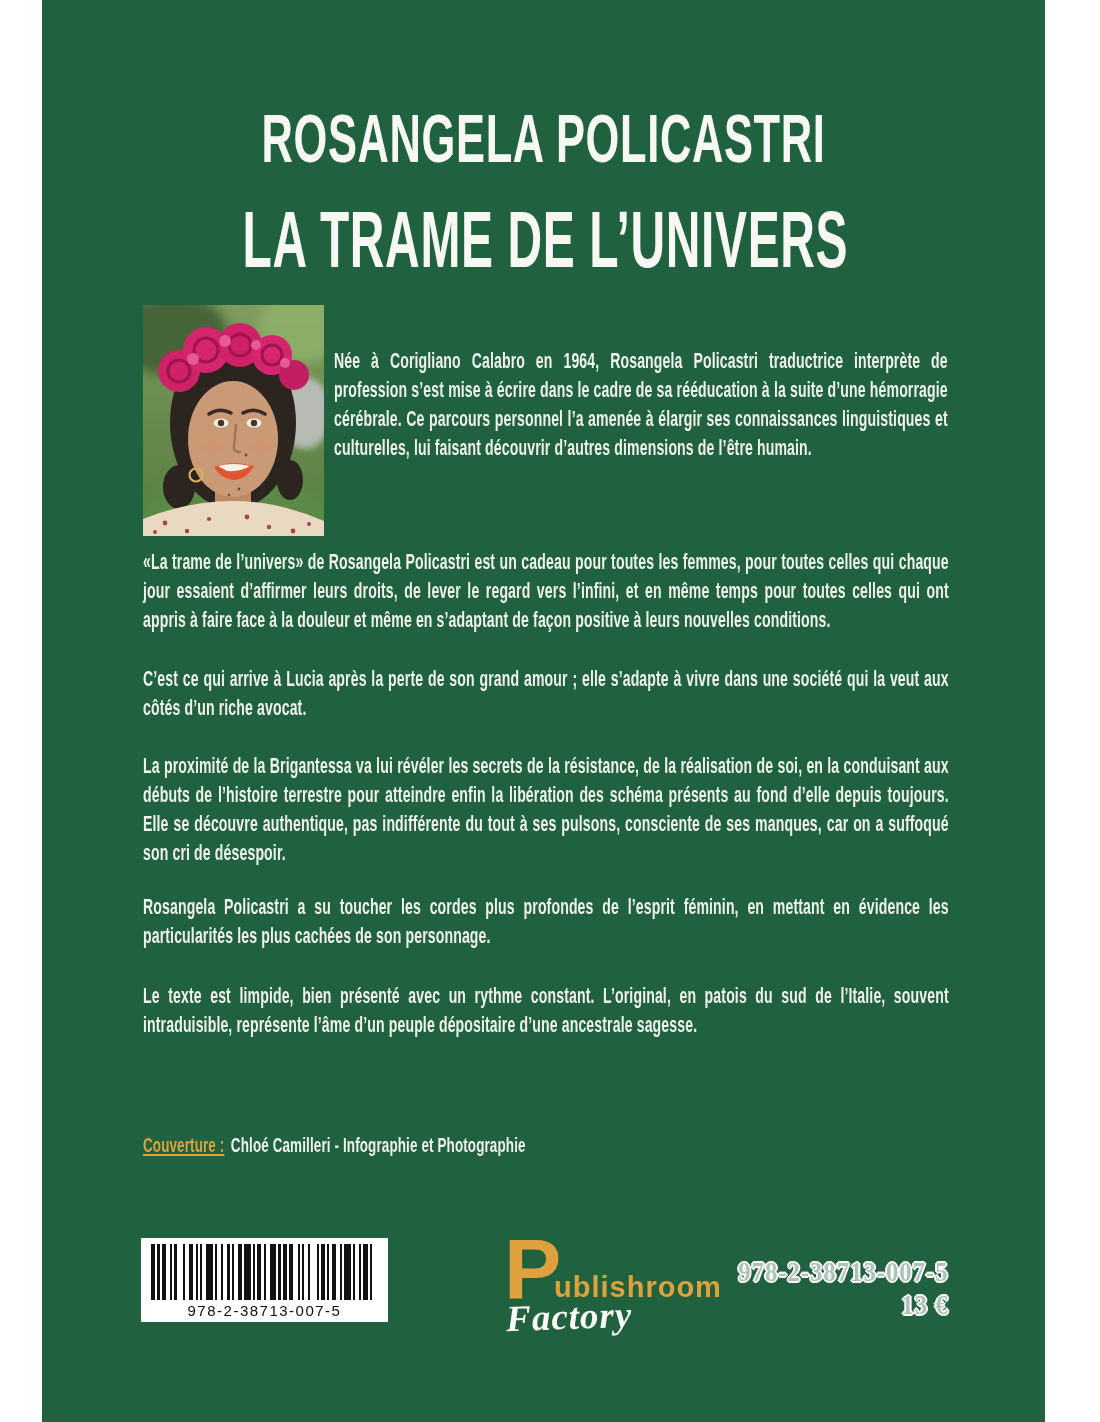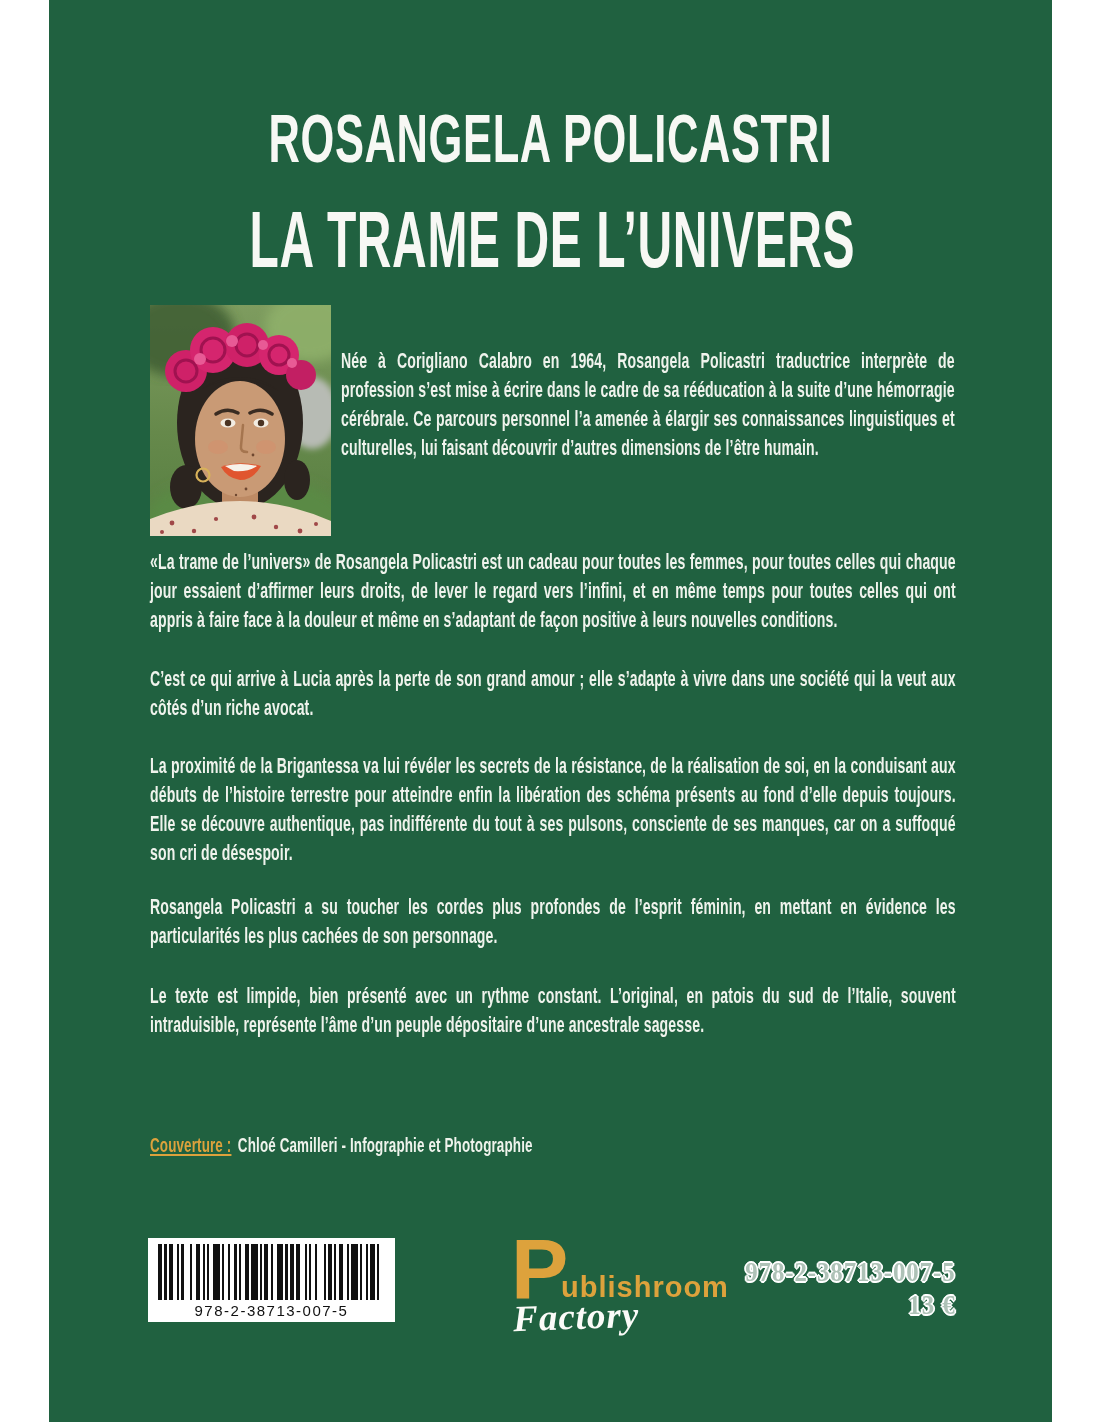--- a/index.html
+++ b/index.html
@@ -4,21 +4,21 @@
 <style>
   * { margin: 0; padding: 0; box-sizing: border-box; }
   html, body {
     width: 1100px; height: 1422px;
     background: #ffffff;
     font-family: "Liberation Sans", sans-serif;
     overflow: hidden;
   }
   .cover {
     position: absolute;
-    left: 49px; top: 0;
+    left: 42px; top: 0;
     width: 1003px; height: 1422px;
     background: var(--bg, #206140);
     padding-left: 28px;
   }
   
   .h-author {
     position: absolute; left: 0; top: 104px;
     width: 1003px; text-align: center;
     font-weight: bold; font-size: 69px; line-height: 70px;
     color: var(--text, #F7F8F4);

